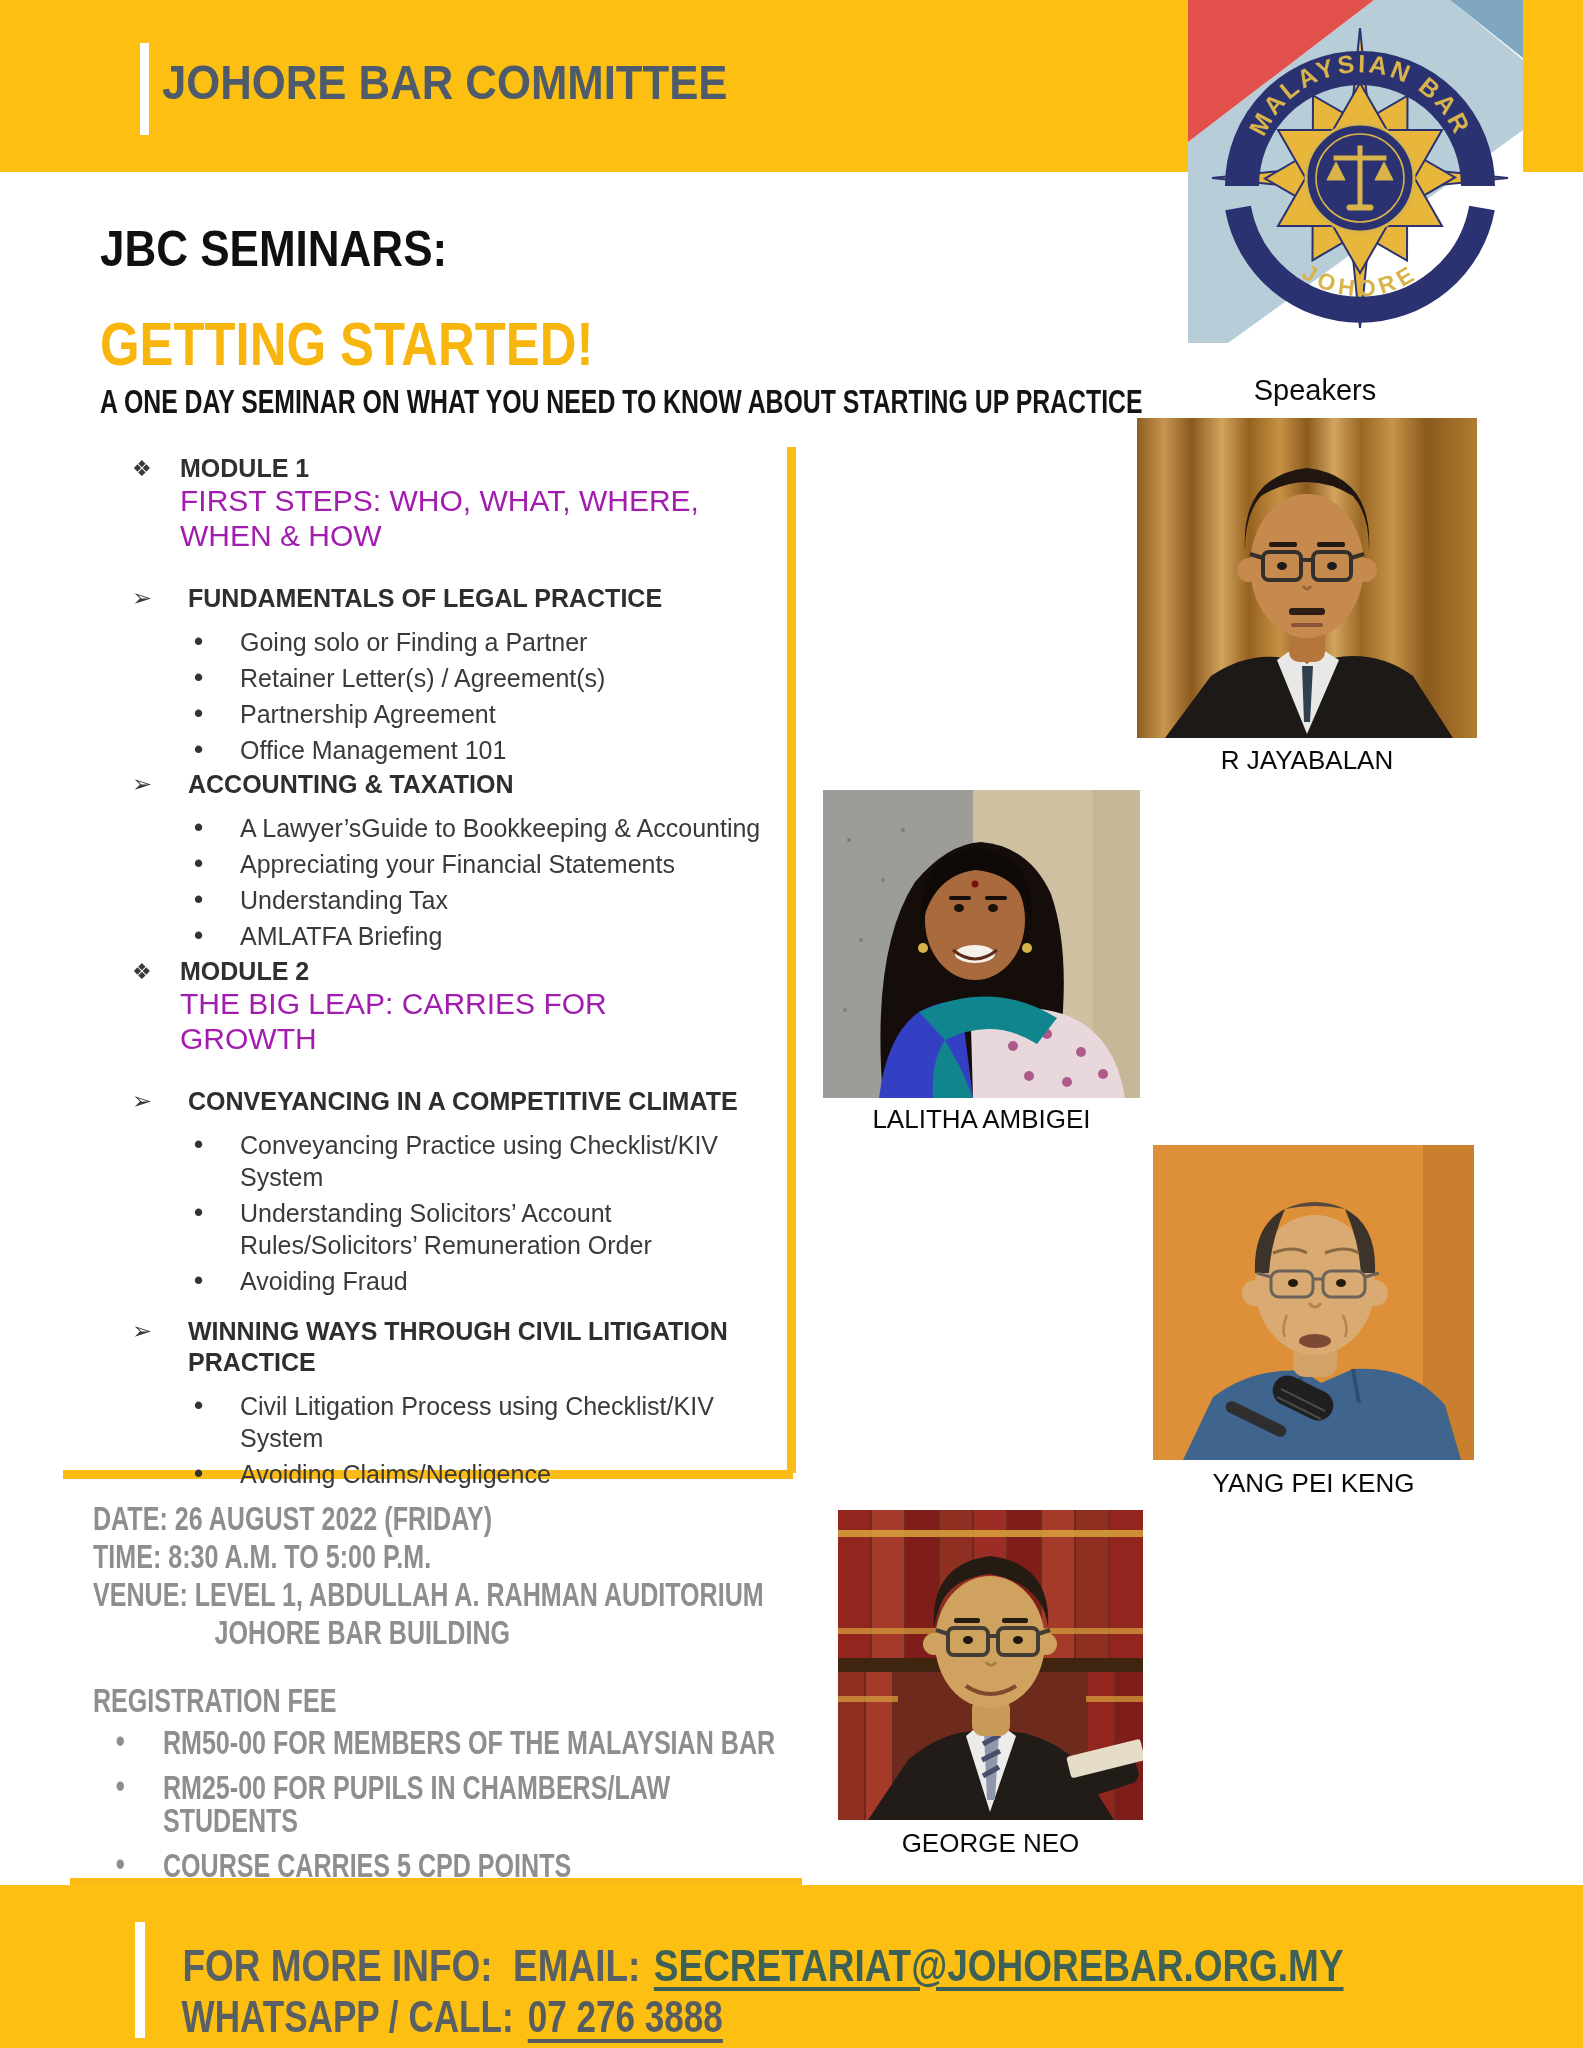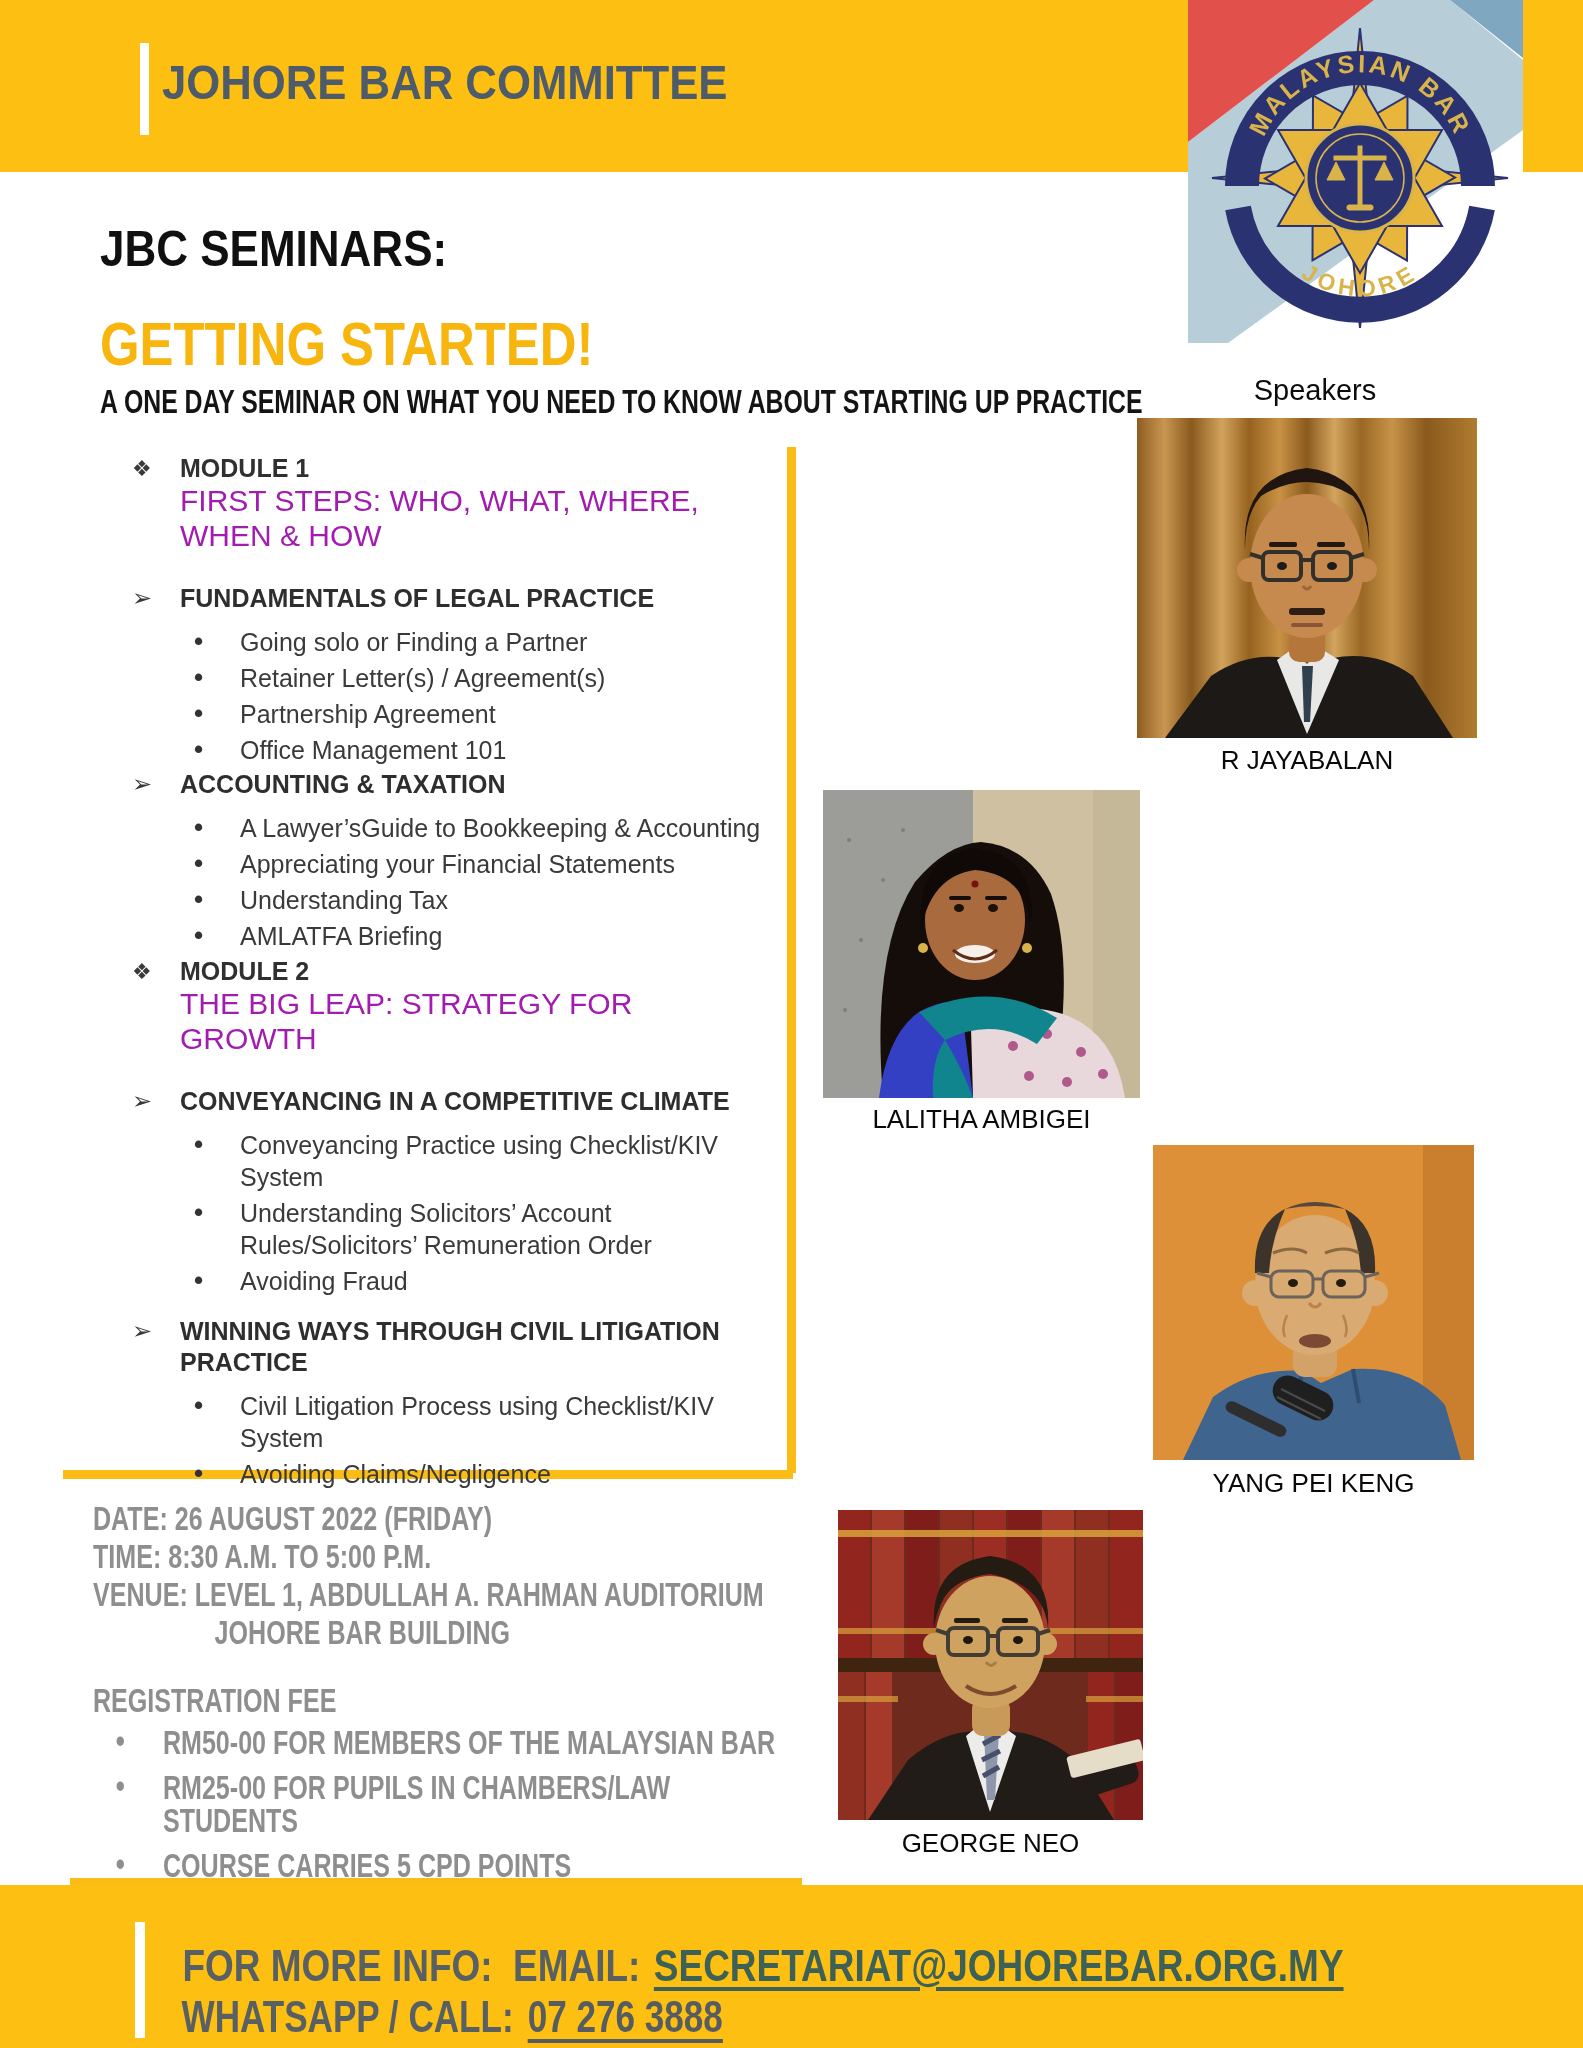--- a/index.html
+++ b/index.html
@@ -28,21 +28,21 @@
   .v-divider{position:absolute;left:787px;top:447px;width:9px;height:1026px;background:#FBBC15}
   .h-divider{position:absolute;left:63px;top:1470px;width:730px;height:9px;background:#FBBC15}
   .pre-footer-line{position:absolute;left:70px;top:1878px;width:732px;height:7px;background:#FBBC15}
   
   .sec{position:absolute;left:132px;width:660px;color:#343434}
   .sec .marker{position:absolute;left:0;top:3px;font-size:22px;color:#3a3a3a}
   .sec.topic .marker{font-size:24px;top:1px}
   .sec .body{margin-left:48px}
   .mod-title{font-size:25px;font-weight:bold;line-height:30px;color:#303030}
   .mod-sub{font-size:30px;font-weight:normal;line-height:35px;white-space:pre-line;color:#a21caf}
-  .topic-title{font-size:25px;font-weight:bold;line-height:31px;white-space:pre-line;margin:0 0 6px 0;color:#2e2e2e}
+  .topic-title{font-size:25px;font-weight:bold;line-height:31px;white-space:pre-line;margin:0 0 6px 8px;color:#2e2e2e}
   ul.bullets{list-style:none;margin:12px;padding:0}
   ul.bullets li{position:relative;font-size:25px;line-height:32px;padding-left:48px;
     white-space:pre-line;color:#3a3a3a;margin-bottom:4px}
   ul.bullets li::before{content:"\2022";position:absolute;left:2px;top:-1px;font-size:26px;font-weight:bold;color:#333}
   
   .speakers-heading{position:absolute;left:1150px;top:374px;width:330px;text-align:center;
     font-size:29px;font-weight:normal;color:#0b0b0b}
   .photo{position:absolute;overflow:hidden;background:#ddd}
   .photo svg{display:block;width:100%;height:100%}
   #photo-1{left:1137px;top:418px;width:340px;height:320px}
@@ -173,21 +173,21 @@
       <li>Understanding Tax</li>
       <li>AMLATFA Briefing</li>
     </ul>
   </div>
 </div>
 
 <div class="sec module" style="top:956px">
   <span class="marker">❖</span>
   <div class="body">
     <div class="mod-title">MODULE 2</div>
-    <div class="mod-sub">THE BIG LEAP: STRATEGY FOR
+    <div class="mod-sub">THE BIG LEAP: CARRIES FOR
 GROWTH</div>
   </div>
 </div>
 
 <div class="sec topic" style="top:1086px">
   <span class="marker">➢</span>
   <div class="body">
     <div class="topic-title">CONVEYANCING IN A COMPETITIVE CLIMATE</div>
     <ul class="bullets">
       <li>Conveyancing Practice using Checklist/KIV

